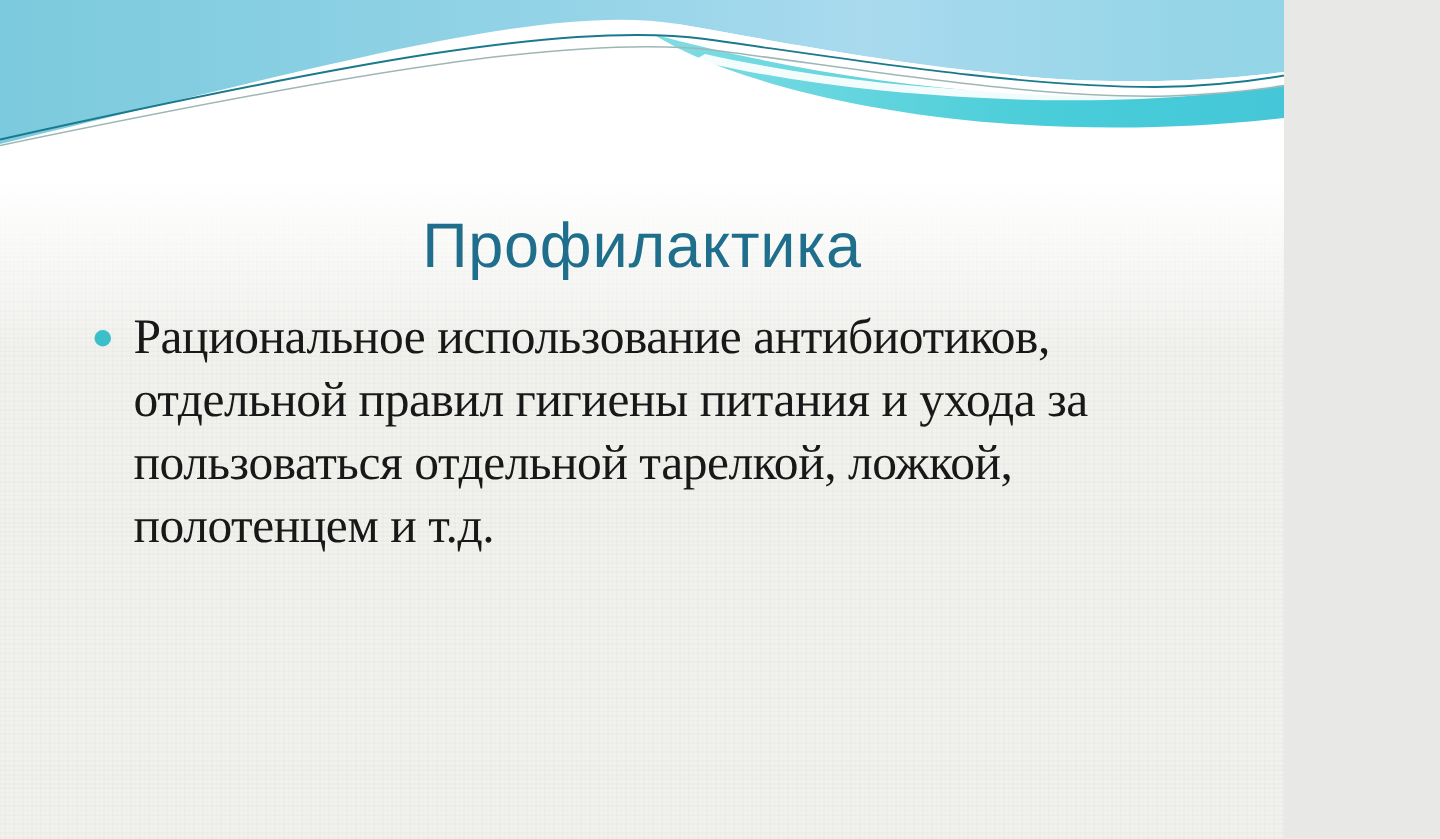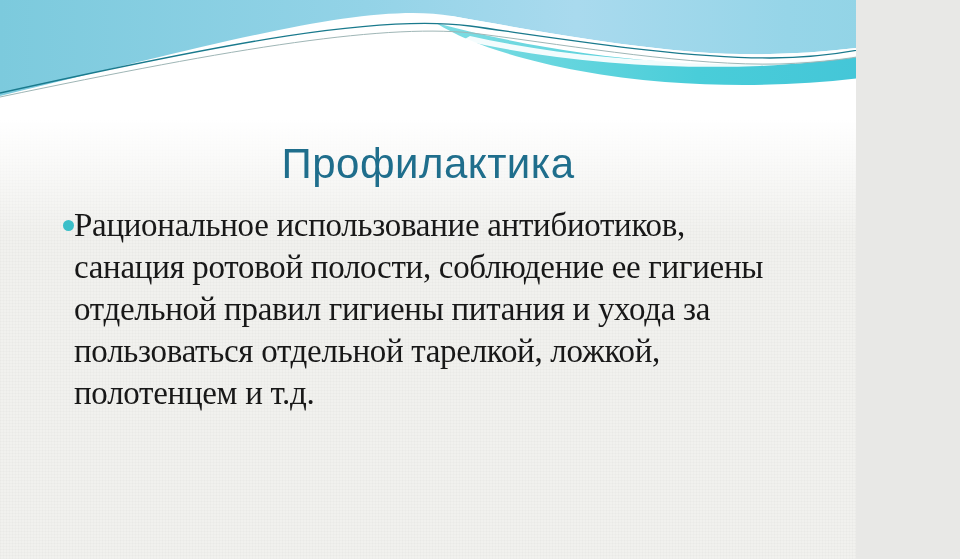--- a/index.html
+++ b/index.html
@@ -28,20 +28,21 @@
   }
   .body-block{
     position:absolute;left:63px;top:204px;width:860px;
   }
   .bullet-row{display:flex;align-items:flex-start;}
   .bullet-marker{
     flex:0 0 11px;width:11px;height:11px;border-radius:50%;
     background:#3bbfc9;margin-top:16px;
   }
   .bullet-lines{
+    margin-left:15px;
     font-size:33px;line-height:42px;
     color:#181818;
     letter-spacing:-0.3px;
     white-space:nowrap;
   }
 </style>
 </head>
 <body>
 
 <div class="slide">
@@ -74,21 +75,20 @@
     <path d="M0,97 C235,48 390,22 480,34 C580,47 690,66 780,64 C865,61 920,46 960,26" fill="none" stroke="#9fb6b6" stroke-width="1"></path>
   </svg>
 
   <div class="title">Профилактика</div>
 
   <div class="body-block">
     <div class="bullet-row">
       <div class="bullet-marker"></div>
       <div class="bullet-lines">
         <div>Рациональное использование антибиотиков,</div>
-        <div>санация ротовой полости, соблюдение ее гигиены</div>
         <div>отдельной правил гигиены питания и ухода за</div>
         <div>пользоваться отдельной тарелкой, ложкой,</div>
         <div>полотенцем и т.д.</div>
       </div>
     </div>
   </div>
 
 </div>
 
 </body></html>

